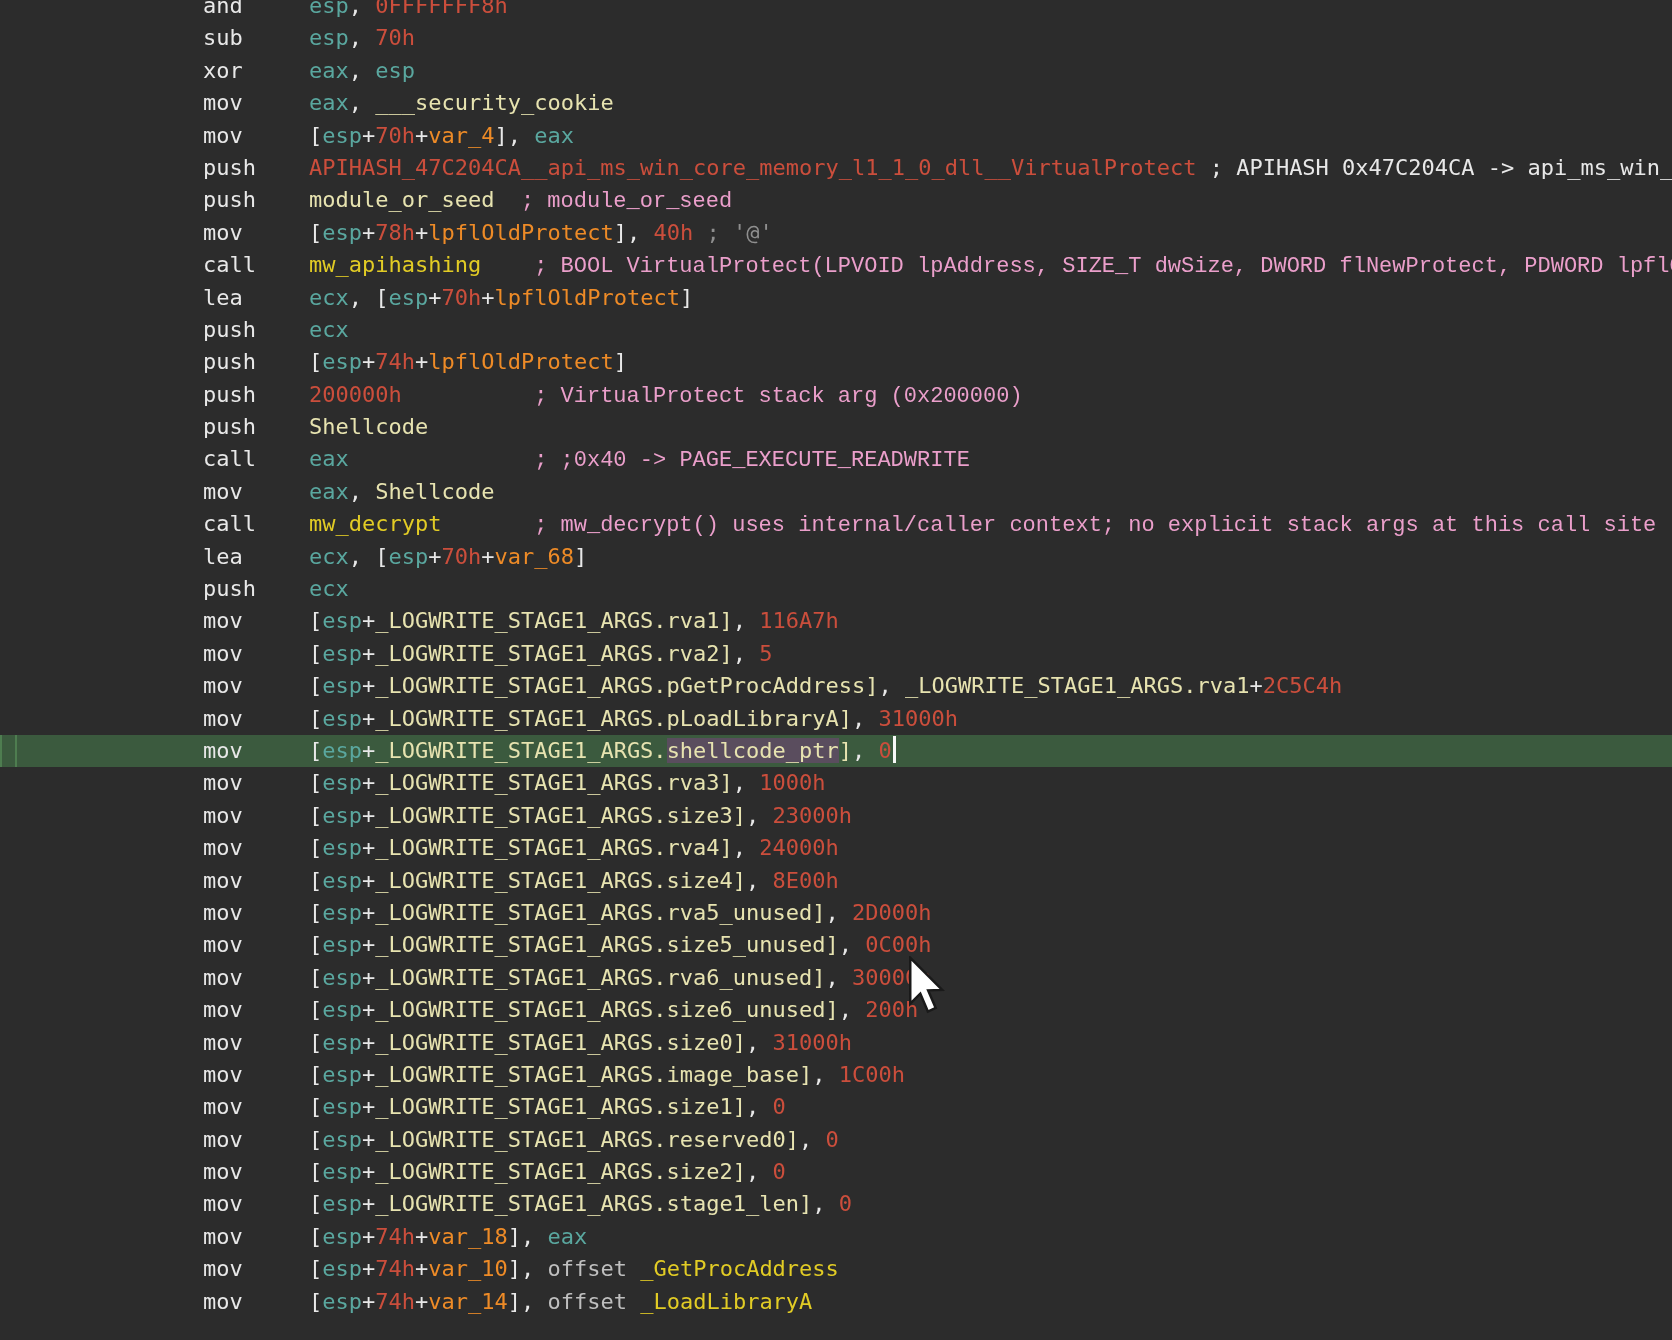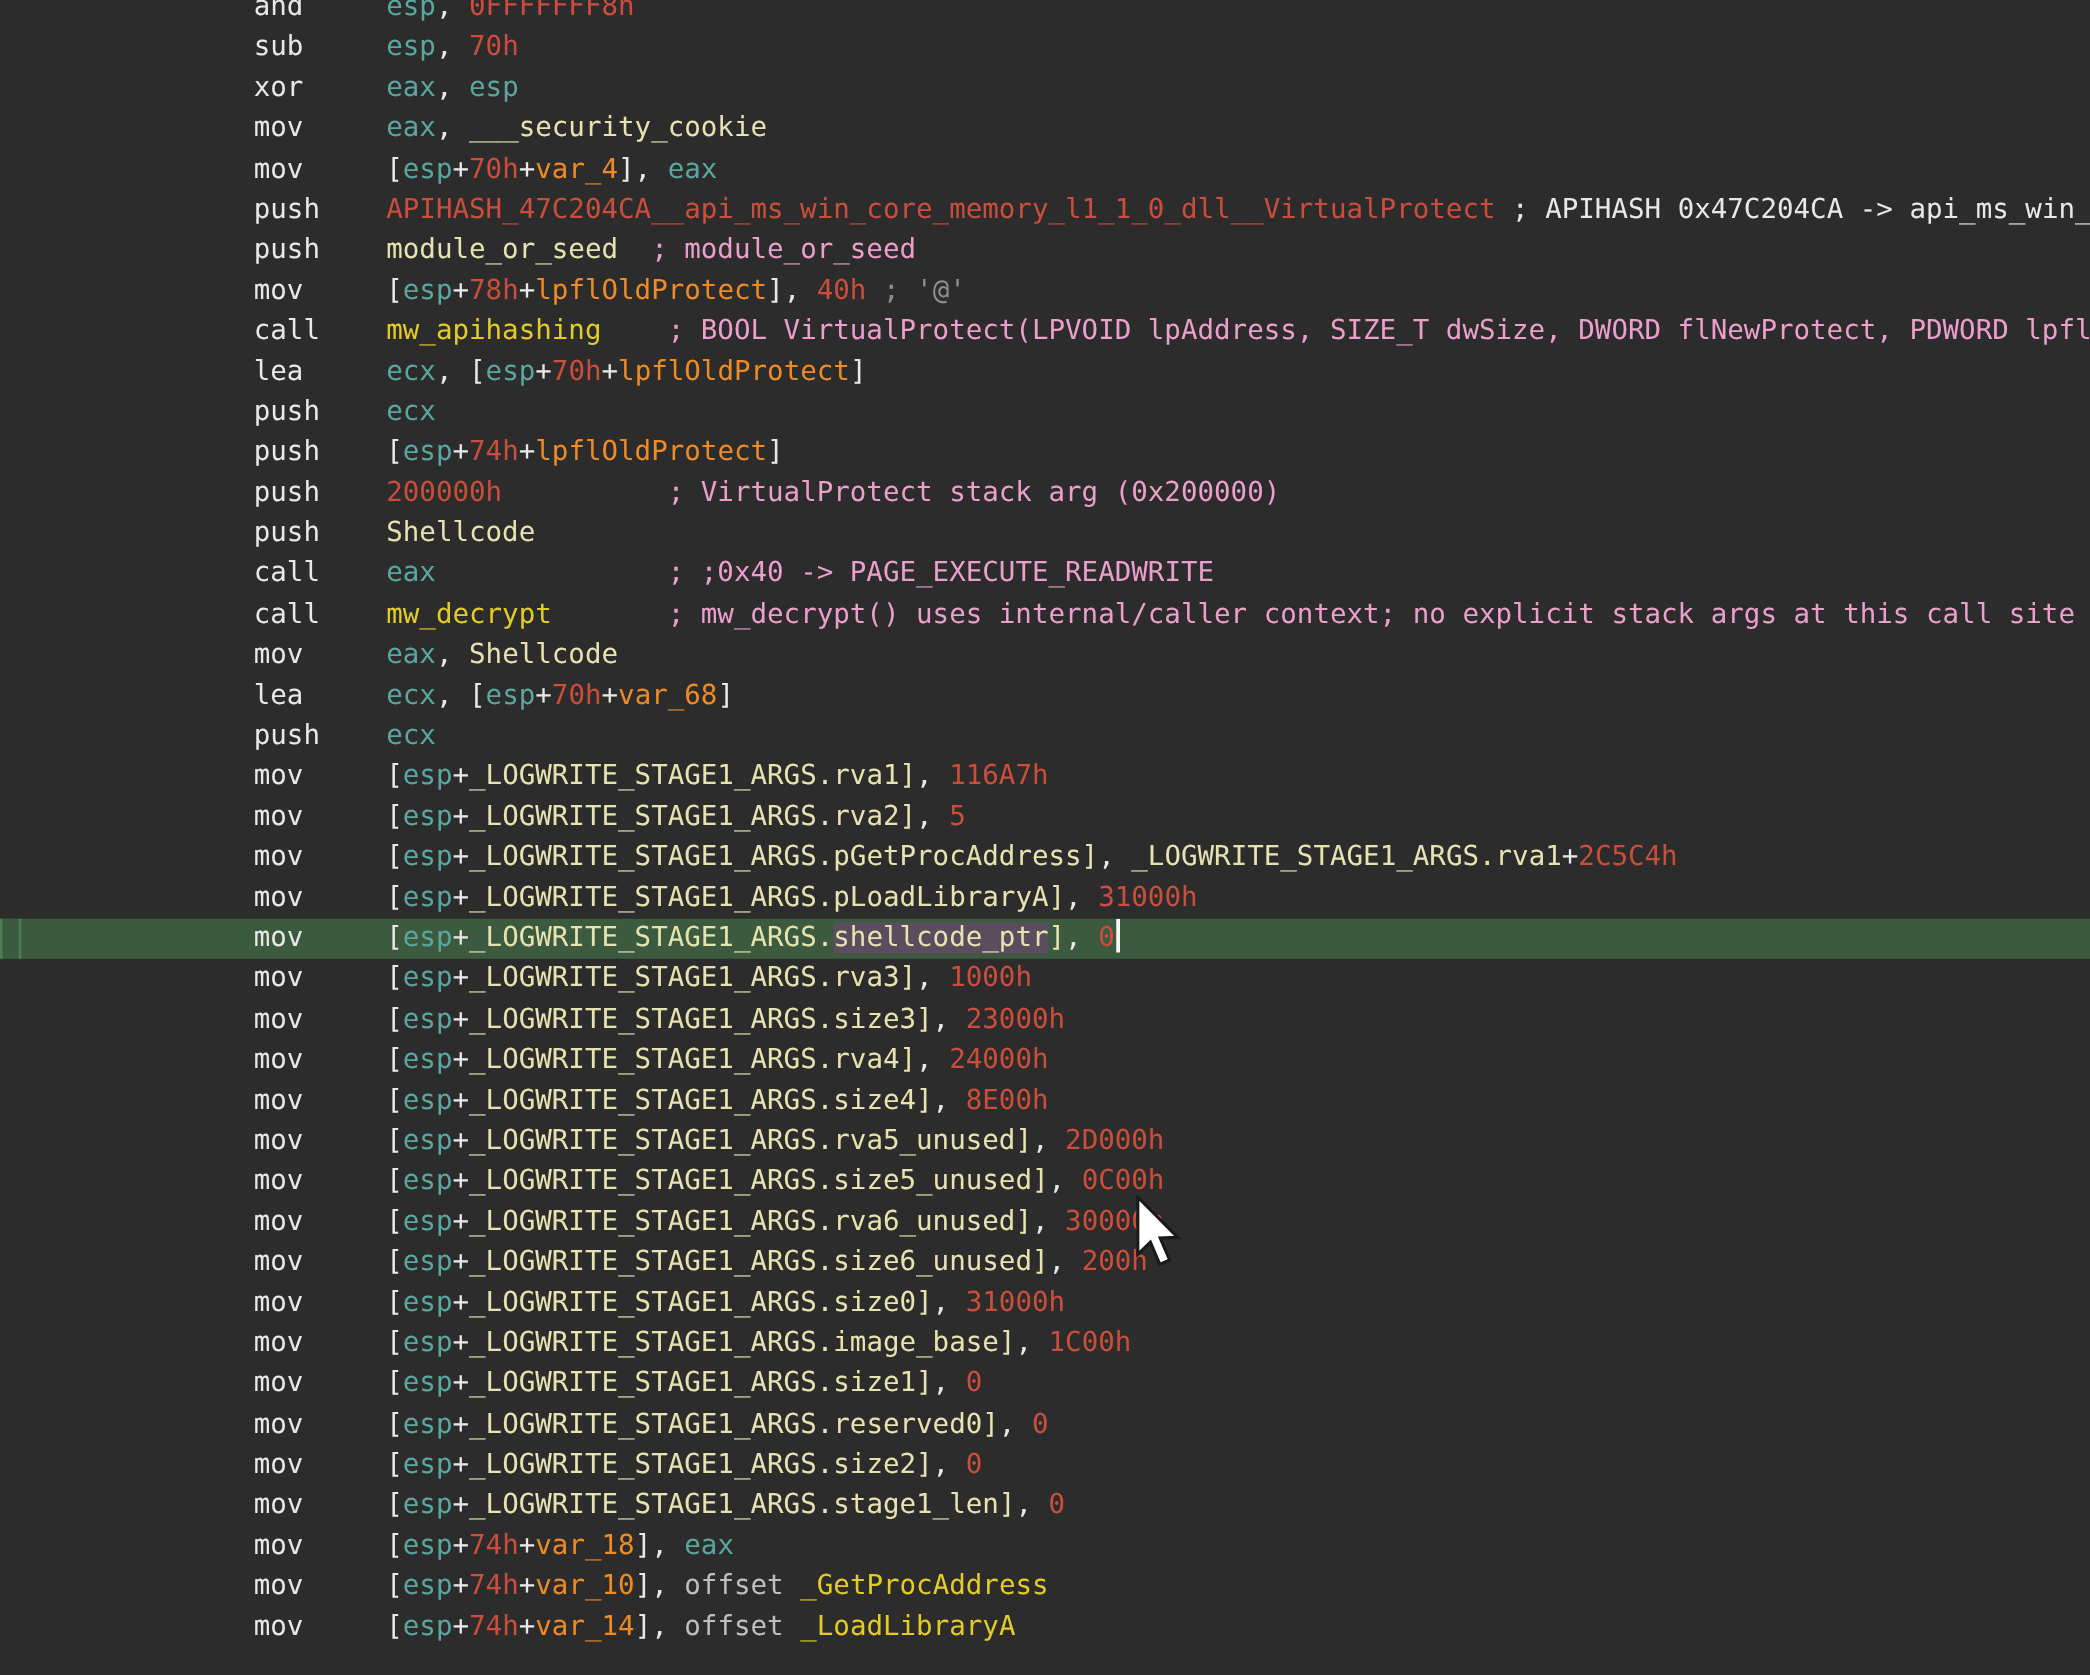--- a/index.html
+++ b/index.html
@@ -25,21 +25,21 @@
     content:"";position:absolute;left:0;top:-4px;bottom:-7px;width:17px;
     background:var(--hlrow,#3b5a3e);
     border:2px solid #4e7d50;box-sizing:border-box;
   }
   .w{color:var(--w,#e8e8e8);}
   .r{color:var(--r,#5aa79f);}
   .n{color:var(--n,#cb4e3c);}
   .v{color:var(--v,#ee8b27);margin-top:42px;}
   .s{color:var(--s,#e7e3b0);}
   .f{color:var(--f,#e2cc25);}
-  .c{color:var(--c,#eb9fcb);}
+  .c{color:var(--c,#eb9fcb);font-family:Liberation Mono, monospace;}
   .g{color:var(--g,#8f8f8f);}
   .o{color:var(--o,#bfbfbf);}
   .hlw{background:var(--hlword,#5a4d5e);margin-top:16px;}
   .caret{
     display:inline-block;width:3px;height:27px;
     background:#f8f8f8;vertical-align:-5px;margin-left:1px;
   }
   #mouse-cursor{position:absolute;z-index:10;pointer-events:none;}
 </style>
 </head>
@@ -54,22 +54,22 @@
     <div class="line"><span class="w">push    </span><span class="n">APIHASH_47C204CA__api_ms_win_core_memory_l1_1_0_dll__VirtualProtect</span><span class="w"> </span><span class="w">; APIHASH 0x47C204CA -&gt; api_ms_win_core_memory_l1_1_0_dll__VirtualProtect</span></div>
     <div class="line"><span class="w">push    </span><span class="s">module_or_seed</span><span class="w">  </span><span class="c">; module_or_seed</span></div>
     <div class="line"><span class="w">mov     </span><span class="w">[</span><span class="r">esp</span><span class="w">+</span><span class="n">78h</span><span class="w">+</span><span class="v">lpflOldProtect</span><span class="w">], </span><span class="n">40h</span><span class="w"> </span><span class="g">; '@'</span></div>
     <div class="line"><span class="w">call    </span><span class="f">mw_apihashing</span><span class="w">    </span><span class="c">; BOOL VirtualProtect(LPVOID lpAddress, SIZE_T dwSize, DWORD flNewProtect, PDWORD lpflOldProtect)</span></div>
     <div class="line"><span class="w">lea     </span><span class="r">ecx</span><span class="w">, [</span><span class="r">esp</span><span class="w">+</span><span class="n">70h</span><span class="w">+</span><span class="v">lpflOldProtect</span><span class="w">]</span></div>
     <div class="line"><span class="w">push    </span><span class="r">ecx</span></div>
     <div class="line"><span class="w">push    </span><span class="w">[</span><span class="r">esp</span><span class="w">+</span><span class="n">74h</span><span class="w">+</span><span class="v">lpflOldProtect</span><span class="w">]</span></div>
     <div class="line"><span class="w">push    </span><span class="n">200000h</span><span class="w">          </span><span class="c">; VirtualProtect stack arg (0x200000)</span></div>
     <div class="line"><span class="w">push    </span><span class="s">Shellcode</span></div>
     <div class="line"><span class="w">call    </span><span class="r">eax</span><span class="w">              </span><span class="c">; ;0x40 -&gt; PAGE_EXECUTE_READWRITE</span></div>
+    <div class="line"><span class="w">mov     </span><span class="r">eax</span><span class="w">, </span><span class="s">Shellcode</span></div>
     <div class="line"><span class="w">call    </span><span class="f">mw_decrypt</span><span class="w">       </span><span class="c">; mw_decrypt() uses internal/caller context; no explicit stack args at this call site</span></div>
-    <div class="line"><span class="w">mov     </span><span class="r">eax</span><span class="w">, </span><span class="s">Shellcode</span></div>
     <div class="line"><span class="w">lea     </span><span class="r">ecx</span><span class="w">, [</span><span class="r">esp</span><span class="w">+</span><span class="n">70h</span><span class="w">+</span><span class="v">var_68</span><span class="w">]</span></div>
     <div class="line"><span class="w">push    </span><span class="r">ecx</span></div>
     <div class="line"><span class="w">mov     </span><span class="w">[</span><span class="r">esp</span><span class="w">+</span><span class="s">_LOGWRITE_STAGE1_ARGS.rva1</span><span class="s">]</span><span class="w">, </span><span class="n">116A7h</span></div>
     <div class="line"><span class="w">mov     </span><span class="w">[</span><span class="r">esp</span><span class="w">+</span><span class="s">_LOGWRITE_STAGE1_ARGS.rva2</span><span class="s">]</span><span class="w">, </span><span class="n">5</span></div>
     <div class="line"><span class="w">mov     </span><span class="w">[</span><span class="r">esp</span><span class="w">+</span><span class="s">_LOGWRITE_STAGE1_ARGS.pGetProcAddress</span><span class="s">]</span><span class="w">, </span><span class="s">_LOGWRITE_STAGE1_ARGS.rva1</span><span class="w">+</span><span class="n">2C5C4h</span></div>
     <div class="line"><span class="w">mov     </span><span class="w">[</span><span class="r">esp</span><span class="w">+</span><span class="s">_LOGWRITE_STAGE1_ARGS.pLoadLibraryA</span><span class="s">]</span><span class="w">, </span><span class="n">31000h</span></div>
     <div class="line hl-line"><span class="w">mov     </span><span class="w">[</span><span class="r">esp</span><span class="w">+</span><span class="s">_LOGWRITE_STAGE1_ARGS.</span><span class="s hlw">shellcode_ptr</span><span class="s">]</span><span class="w">, </span><span class="n">0</span><span class="caret"></span></div>
     <div class="line"><span class="w">mov     </span><span class="w">[</span><span class="r">esp</span><span class="w">+</span><span class="s">_LOGWRITE_STAGE1_ARGS.rva3</span><span class="s">]</span><span class="w">, </span><span class="n">1000h</span></div>
     <div class="line"><span class="w">mov     </span><span class="w">[</span><span class="r">esp</span><span class="w">+</span><span class="s">_LOGWRITE_STAGE1_ARGS.size3</span><span class="s">]</span><span class="w">, </span><span class="n">23000h</span></div>
     <div class="line"><span class="w">mov     </span><span class="w">[</span><span class="r">esp</span><span class="w">+</span><span class="s">_LOGWRITE_STAGE1_ARGS.rva4</span><span class="s">]</span><span class="w">, </span><span class="n">24000h</span></div>

